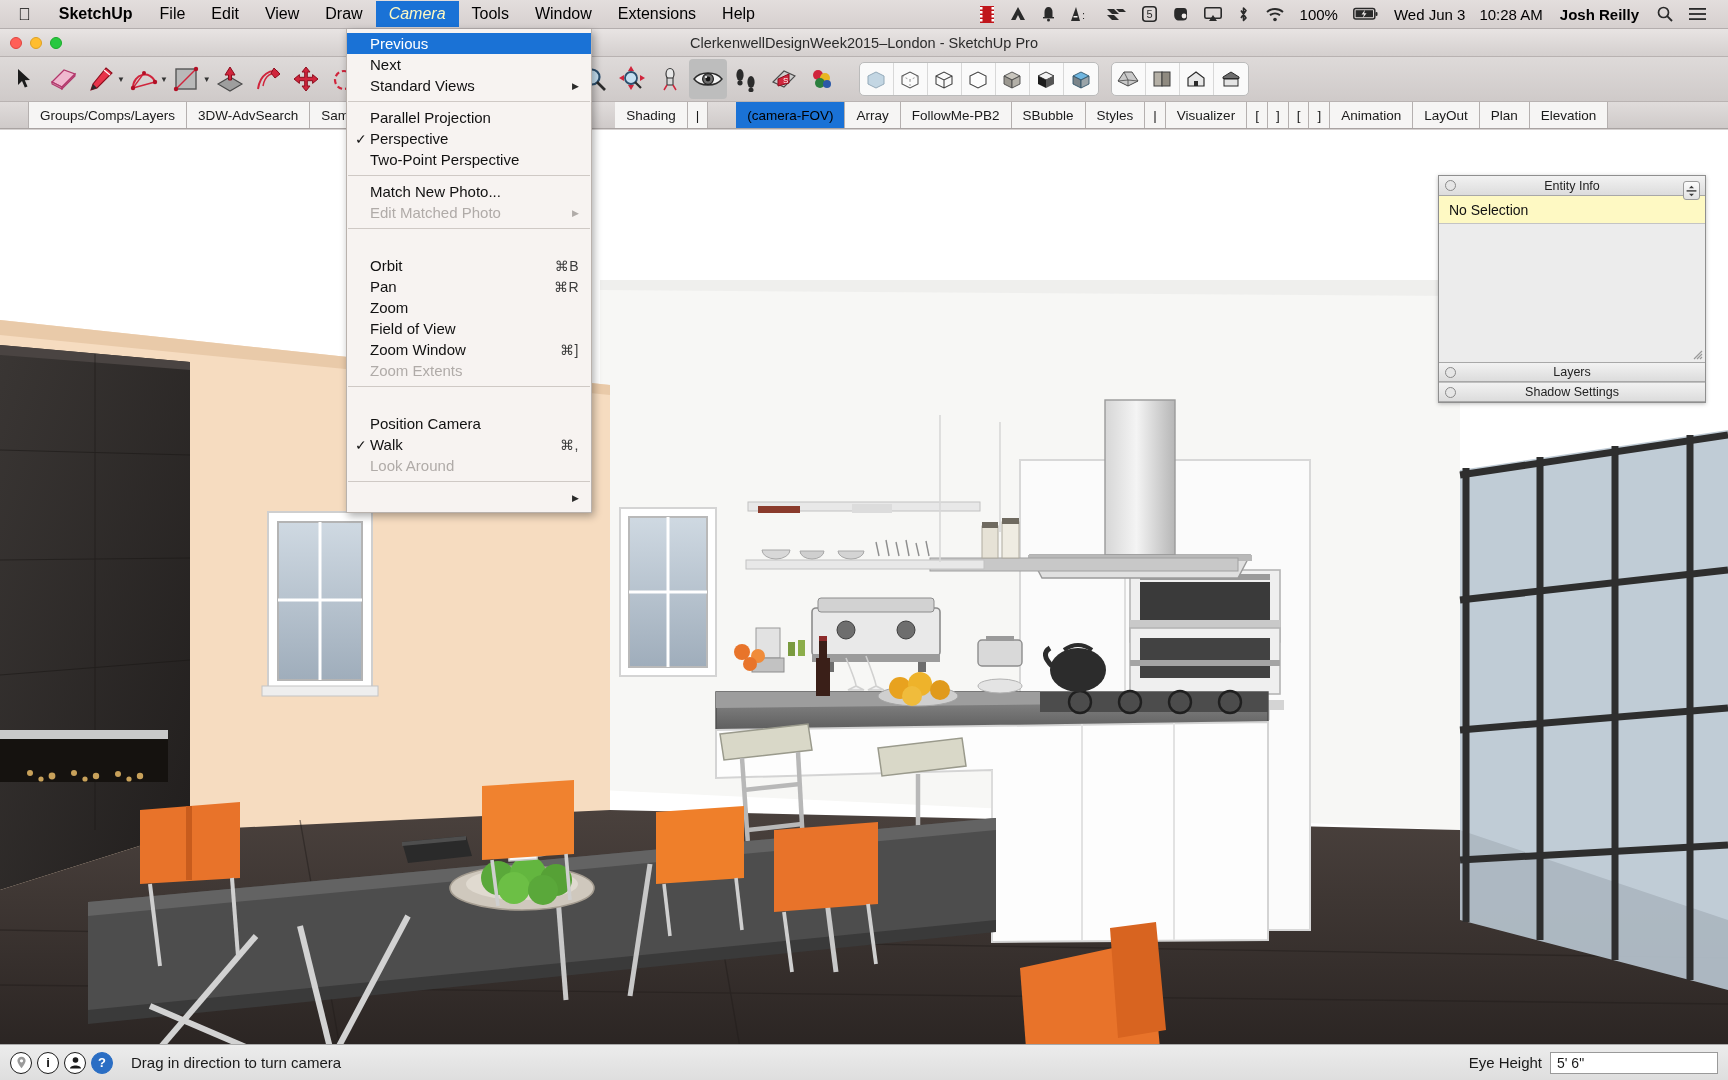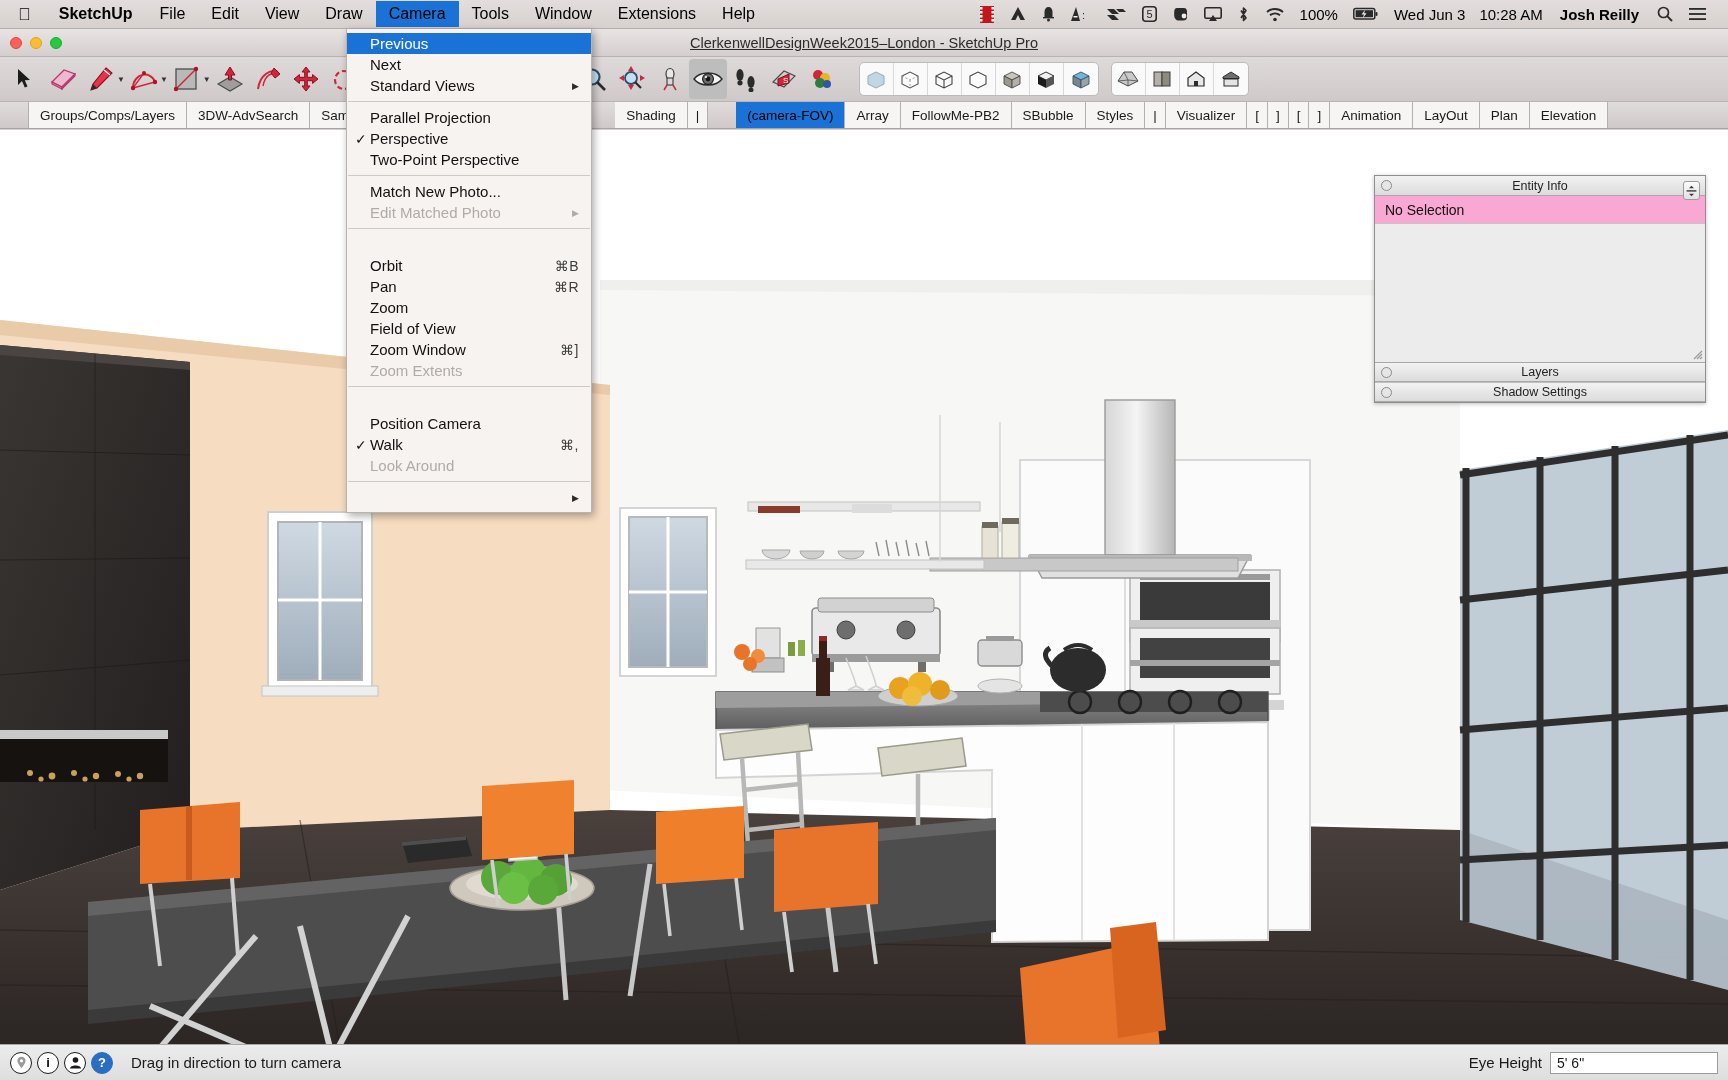--- a/index.html
+++ b/index.html
@@ -16,21 +16,21 @@
     position: absolute; top: 0; left: 0; width: 1728px; height: 29px;
     background: linear-gradient(to bottom, #e3dedd 0%, #d6d0cf 100%);
     border-bottom: 1px solid #b4aeae;
     display: flex; align-items: center;
     font-size: 16px; color: #000;
     z-index: 60;
   }
   .mac-apple { padding: 0 14px 0 18px; font-size: 17px; line-height: 1; }
   .mac-app-name { font-weight: bold; padding: 0 14px; }
   .mac-menu-item { padding: 2px 13px; line-height: 22px; }
-  .mac-menu-item.active { background: #1a72d6; color: #000000; }
+  .mac-menu-item.active { background: #1a72d6; color: #fef9c3; font-style: italic; }
   .mac-right { margin-left: auto; display: flex; align-items: center; padding-right: 14px; }
   .mac-right .sysicon { margin: 0 8px; display: flex; align-items: center; }
   .mac-right .txt { margin: 0 7px; font-size: 15px; }
   .mac-right .bold { font-weight: bold; font-size: 15px; margin: 0 10px; text-align: right; }
 
   
   .win {
     position: absolute; top: 29px; left: 0; width: 1728px; height: 1051px;
     background: #d5d1d0;
   }
@@ -38,21 +38,21 @@
     position: relative; height: 28px;
     background: linear-gradient(to bottom, #e8e4e3, #d4cfce);
     border-bottom: 1px solid #b8b2b1;
     display: flex; align-items: center; justify-content: center;
   }
   .traffic { position: absolute; left: 10px; top: 8px; display: flex; gap: 8px; }
   .dot { width: 12px; height: 12px; border-radius: 50%; }
   .dot.r { background: #ff5f57; border: 1px solid #e0443e; }
   .dot.y { background: #ffbd2e; border: 1px solid #dea123; }
   .dot.g { background: #28c840; border: 1px solid #1aab29; }
-  .wintitle { font-size: 14.5px; color: #2b2b2b; font-weight: 500; text-decoration: underline; }
+  .wintitle { font-size: 14.5px; color: #2b2b2b; font-weight: 500; }
 
   
   .tbar1 {
     height: 45px;
     background: linear-gradient(to bottom, #dedad9, #cfcac9);
     border-bottom: 1px solid #b9b3b2;
     display: flex; align-items: center; padding-left: 6px;
     position: relative;
   }
   .tool { width: 38px; height: 40px; display: flex; align-items: center; justify-content: center; position: relative; }
@@ -88,38 +88,38 @@
 
   
   .viewport {
     position: absolute; left: 0; top: 101px; width: 1728px; height: 918px;
     overflow: hidden; background: #ffffff;
   }
   .vp-svg { position: absolute; left: 0; top: 0; }
 
   
   .panel {
-    position: absolute; right: 22px; top: 45px; width: 332px;
+    position: absolute; right: 22px; top: 45px; width: 268px;
     background: #e9e9e9; border: 1px solid #8f8f8f;
     box-shadow: 0 1px 4px rgba(0,0,0,.25);
     z-index: 20; font-size: 13px;
   }
   .panel-head {
     height: 20px; display: flex; align-items: center; justify-content: center;
     background: linear-gradient(to bottom, #f2f2f2, #dcdcdc);
     border-bottom: 1px solid #a8a8a8; position: relative; font-size: 12.5px; color: #222;
   }
   .panel-head .knob {
     position: absolute; left: 6px; top: 4px; width: 11px; height: 11px;
     border-radius: 50%; border: 1.5px solid #8a8a8a; background: #e6e6e6;
   }
   .panel-body { background: #ececec; height: 138px; position: relative; }
   .panel-row {
     height: 28px; display: flex; align-items: center; padding: 0 10px;
-    background: #f9a8d4; border-bottom: 1px solid #c4c4c4; font-size: 14px; color: #111;
+    background: #fef9c3; border-bottom: 1px solid #c4c4c4; font-size: 14px; color: #111;
   }
   .panel-btn {
     position: absolute; right: 5px; top: 5px; width: 17px; height: 19px;
     background: linear-gradient(to bottom,#fbfbfb,#e2e2e2);
     border: 1px solid #9b9b9b; border-radius: 3px;
     display: flex; align-items: center; justify-content: center;
   }
   .grip { position: absolute; right: 2px; bottom: 2px; width: 12px; height: 12px; }
 
   

